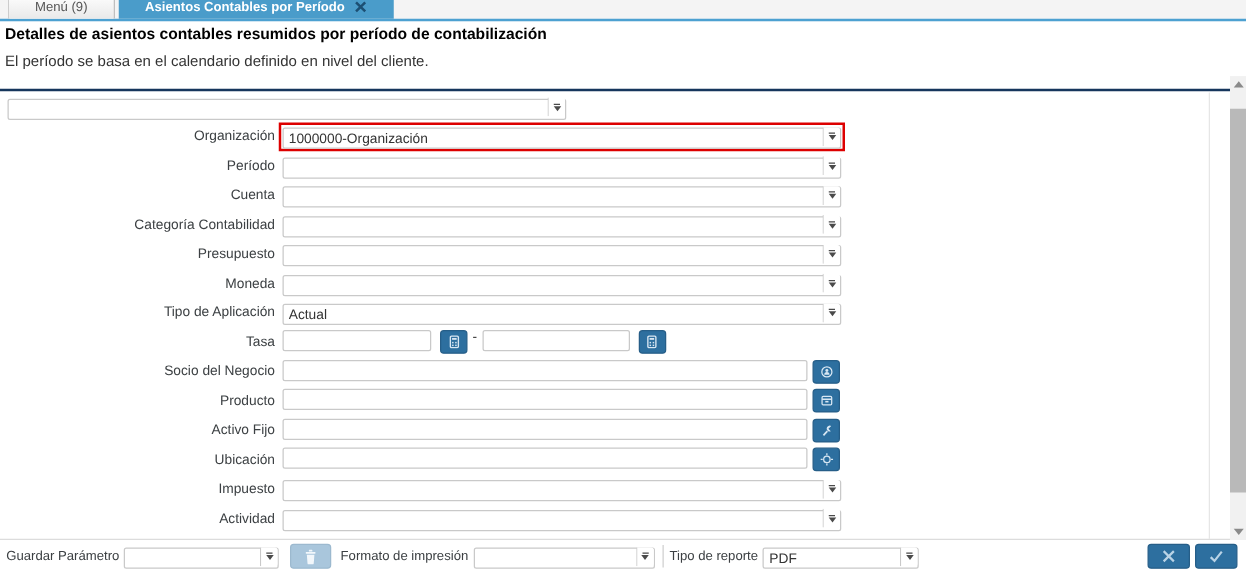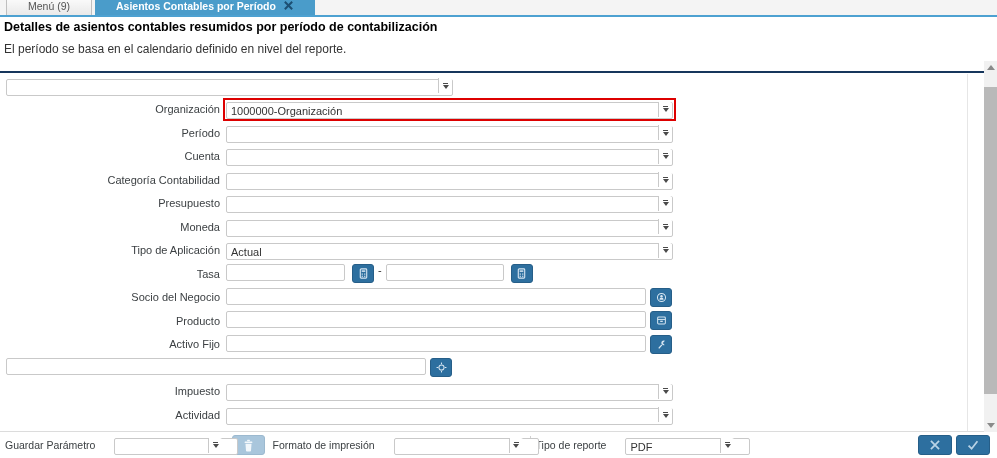--- a/index.html
+++ b/index.html
@@ -33,21 +33,21 @@
   .caret { width:0; height:0; border-left:3.5px solid transparent; border-right:3.5px solid transparent; border-top:4px solid #4a4a4a; }
   .hl { box-shadow:0 0 0 1px #fff, 0 0 0 3px #dd0000; }
   .sq-btn { width:22px; height:19px; background:#2d6f9f; border:1px solid #265e88; border-radius:3px; display:flex; align-items:center; justify-content:center; cursor:pointer; flex:0 0 auto; }
   .dash { font-size:11px; color:#333; margin:0 4px; }
   .gap7 { width:7px; } .gap4 { width:4px; }
 
   
   .footer { position:absolute; top:431px; left:0; width:997px; height:27px; border-top:1px solid #dcdcdc; background:#fff; display:flex; align-items:center; padding:0 7px 0 5px; }
   .f-lbl { font-size:10.5px; color:#3c4043; white-space:nowrap; }
   .combo-sm { position:relative; height:17px; margin-left:4px; }
-  .combo-sm input.tx { width:100%; height:100%; padding-right:18px;margin-left:15px; }
+  .combo-sm input.tx { width:100%; height:100%; padding-right:18px; }
   .w124{width:124px;} .w145{width:145px;} .w125{width:125px;}
   .trash-btn { width:33px; height:20px; background:#a9c6dc; border:1px solid #9cb9cf; border-radius:3px; display:flex; align-items:center; justify-content:center; margin-left:9px; cursor:pointer; }
   .vsep { width:1px; height:18px; background:#d0d0d0; margin:0 5px 0 6px; }
   .act-btn { width:34px; height:20px; background:#2d6f9f; border:1px solid #265e88; border-radius:3px; display:flex; align-items:center; justify-content:center; cursor:pointer; }
   .ml-auto { margin-left:auto; } .ml4 { margin-left:4px; } .ml7 { margin-left:7px; }
 
   
   .scrollbar { position:absolute; top:61px; right:0; width:13px; height:371px; background:#f1f1f1; }
   .sb-btn { position:absolute; left:0; width:13px; height:13px; background:#f1f1f1; display:flex; align-items:center; justify-content:center; cursor:pointer; }
   .sb-up { top:0; } .sb-down { bottom:0; }
@@ -66,21 +66,21 @@
     <span>Asientos Contables por Período</span>
     <span class="tab-close">
       <svg width="11" height="11" viewBox="0 0 12 12">
           <path d="M2 2 L10 10 M10 2 L2 10" stroke="#1c4f73" stroke-width="2.2" fill="none"></path>
         </svg>
     </span>
   </div>
 </div>
 
 <div class="title">Detalles de asientos contables resumidos por período de contabilización</div>
-<div class="subtitle">El período se basa en el calendario definido en nivel del reporte.</div>
+<div class="subtitle">El período se basa en el calendario definido en nivel del cliente.</div>
 <div class="navy-line"></div>
 <div class="panel-edge"></div>
 
 <div class="form">
 
   <div class="row">
     <div class="fld">
         <div class="combo">
       <input class="tx" value="" style="">
       <span class="combo-btn">
@@ -251,20 +251,21 @@
       <span class="sq-btn">
         <svg width="11" height="11" viewBox="0 0 12 12">
             <path d="M3 10.2 L6.4 6.4" stroke="#d8e7f3" stroke-width="1.5" fill="none"></path>
             <path d="M9.8 2 A2.6 2.6 0 1 0 9.4 6.6 L7.4 4.4 Z" fill="#d8e7f3"></path>
           </svg>
       </span>
     </div>
   </div>
 
   <div class="row">
+    <div class="lbl"><span>Ubicación</span></div>
     <div class="fld">
       <input class="tx" style="width: 420px;" value="">
       <span class="gap4"></span>
       <span class="sq-btn">
         <svg width="11" height="11" viewBox="0 0 12 12">
             <circle cx="6" cy="6" r="2.8" fill="none" stroke="#d8e7f3" stroke-width="1.1"></circle>
             <line x1="6" y1="0.6" x2="6" y2="2.4" stroke="#d8e7f3" stroke-width="1.1"></line>
             <line x1="6" y1="9.6" x2="6" y2="11.4" stroke="#d8e7f3" stroke-width="1.1"></line>
             <line x1="0.6" y1="6" x2="2.4" y2="6" stroke="#d8e7f3" stroke-width="1.1"></line>
             <line x1="9.6" y1="6" x2="11.4" y2="6" stroke="#d8e7f3" stroke-width="1.1"></line>

